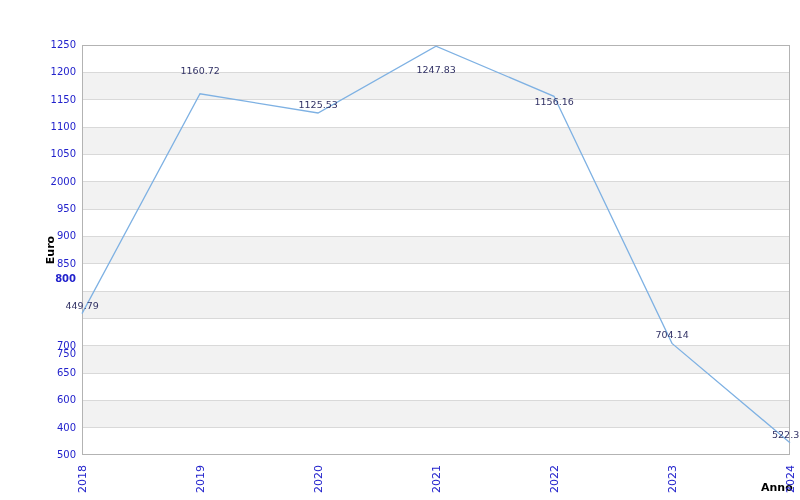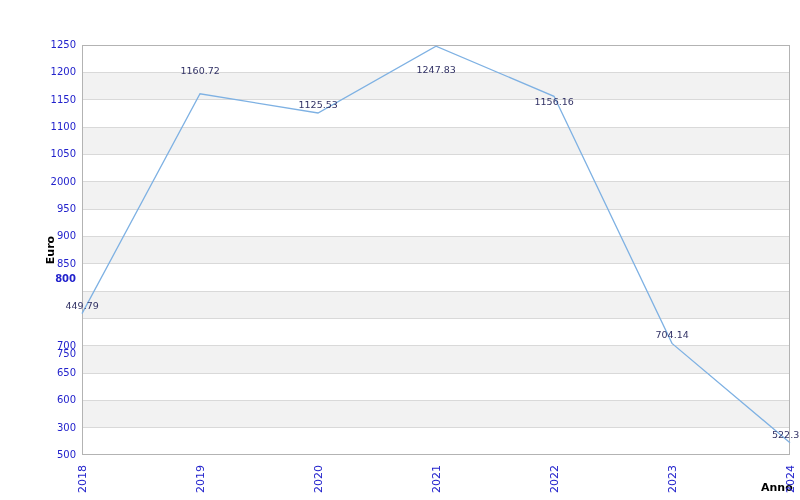--- a/index.html
+++ b/index.html
@@ -72,21 +72,21 @@
         <line x1="0" y1="81.99999999999999" x2="708" y2="81.99999999999999" stroke="#d9d9d9" stroke-width="1" shape-rendering="crispEdges"></line>
         <line x1="0" y1="54.66666666666666" x2="708" y2="54.66666666666666" stroke="#d9d9d9" stroke-width="1" shape-rendering="crispEdges"></line>
         <line x1="0" y1="27.33333333333333" x2="708" y2="27.33333333333333" stroke="#d9d9d9" stroke-width="1" shape-rendering="crispEdges"></line>
         <rect x="0.5" y="0.5" width="707" height="409" fill="none" stroke="#b3b3b3" stroke-width="1" shape-rendering="crispEdges"></rect>
         <polyline points="0.0,268.6 118.0,48.8 236.0,68.0 354.0,1.2 472.0,51.3 590.0,298.4 708.0,397.8" fill="none" stroke="#7eb1e3" stroke-width="1.3" stroke-linejoin="miter"></polyline>
       </svg>
   </div>
 
   <div id="yticks">
       <span class="ytick" style="top: 448px; color: rgb(34, 34, 204);">500</span>
-      <span class="ytick" style="top: 420.667px; color: rgb(34, 34, 204);">300</span>
+      <span class="ytick" style="top: 420.667px; color: rgb(34, 34, 204);">400</span>
       <span class="ytick" style="top: 393.333px; color: rgb(34, 34, 204);">600</span>
       <span class="ytick" style="top: 366px; color: rgb(34, 34, 204);">650</span>
       <span class="ytick" style="top: 338.667px; color: rgb(34, 34, 204);">700</span>
       <span class="ytick" style="top: 316px; color: rgb(34, 34, 204); margin-top: 31px;">750</span>
       <span class="ytick" style="top: 272px; color: rgb(34, 34, 204); font-weight: bold;">800</span>
       <span class="ytick" style="top: 256.667px; color: rgb(34, 34, 204);">850</span>
       <span class="ytick" style="top: 229.333px; color: rgb(34, 34, 204);">900</span>
       <span class="ytick" style="top: 202px; color: rgb(34, 34, 204);">950</span>
       <span class="ytick" style="top: 174.667px; color: rgb(34, 34, 204);">2000</span>
       <span class="ytick" style="top: 147.333px; color: rgb(34, 34, 204);">1050</span>

